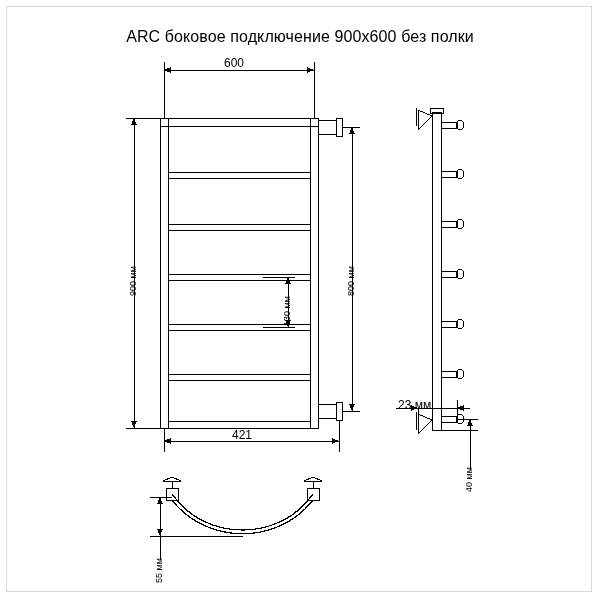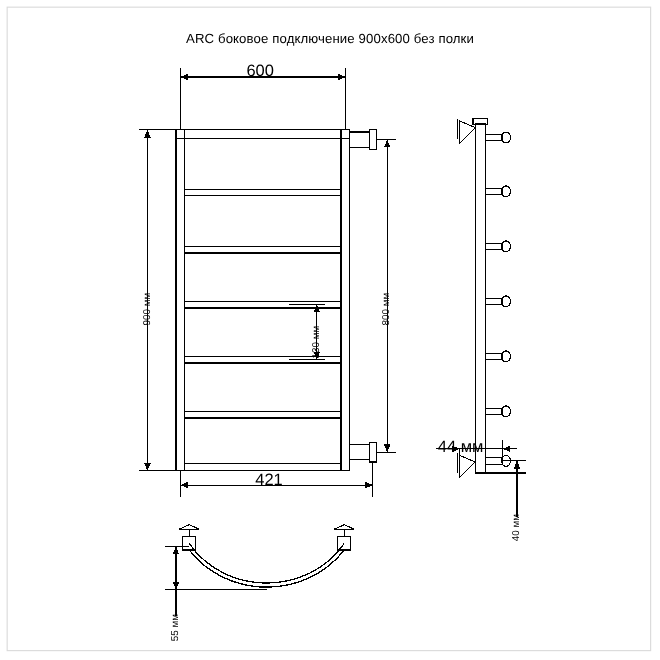--- a/index.html
+++ b/index.html
@@ -25,32 +25,32 @@
     height: 586px;
     border: 1px solid #d9d9d9;
     box-sizing: border-box;
   }
   #title {
     position: absolute;
     left: 0;
     top: 28px;
     width: 600px;
     text-align: center;
-    font-size: 12px;
+    font-size: 16px;
     color: #000000;
     letter-spacing: 0.1px;
   }
   svg {
     position: absolute;
     left: 0;
     top: 0;
   }
   .lbl {
     position: absolute;
-    font-size: 15px;
+    font-size: 12px;
     color: #000000;
     white-space: nowrap;
   }
   .vlbl {
     position: absolute;
     font-size: 9px;
     color: #000000;
     white-space: nowrap;
     transform-origin: 0 0;
     transform: rotate(-90deg);
@@ -176,19 +176,19 @@
   <div class="lbl" style="left:224px; top:56px;">600</div>
 
   <div class="vlbl" style="left:128px; top:296px;">900 мм</div>
 
   <div class="vlbl" style="left:346px; top:296px;">800 мм</div>
 
   <div class="vlbl" style="left:282px; top:326px;">130 мм</div>
 
   <div class="lbl" style="left:232px; top:428px;">421</div>
 
-  <div class="lbl" style="left:398px; top:398px;">44 мм</div>
+  <div class="lbl" style="left:398px; top:398px;">23 мм</div>
 
   <div class="vlbl" style="left:464px; top:492px;">40 мм</div>
 
   <div class="vlbl" style="left:154px; top:583px;">55 мм</div>
 
 </div>
 
 </body></html>

